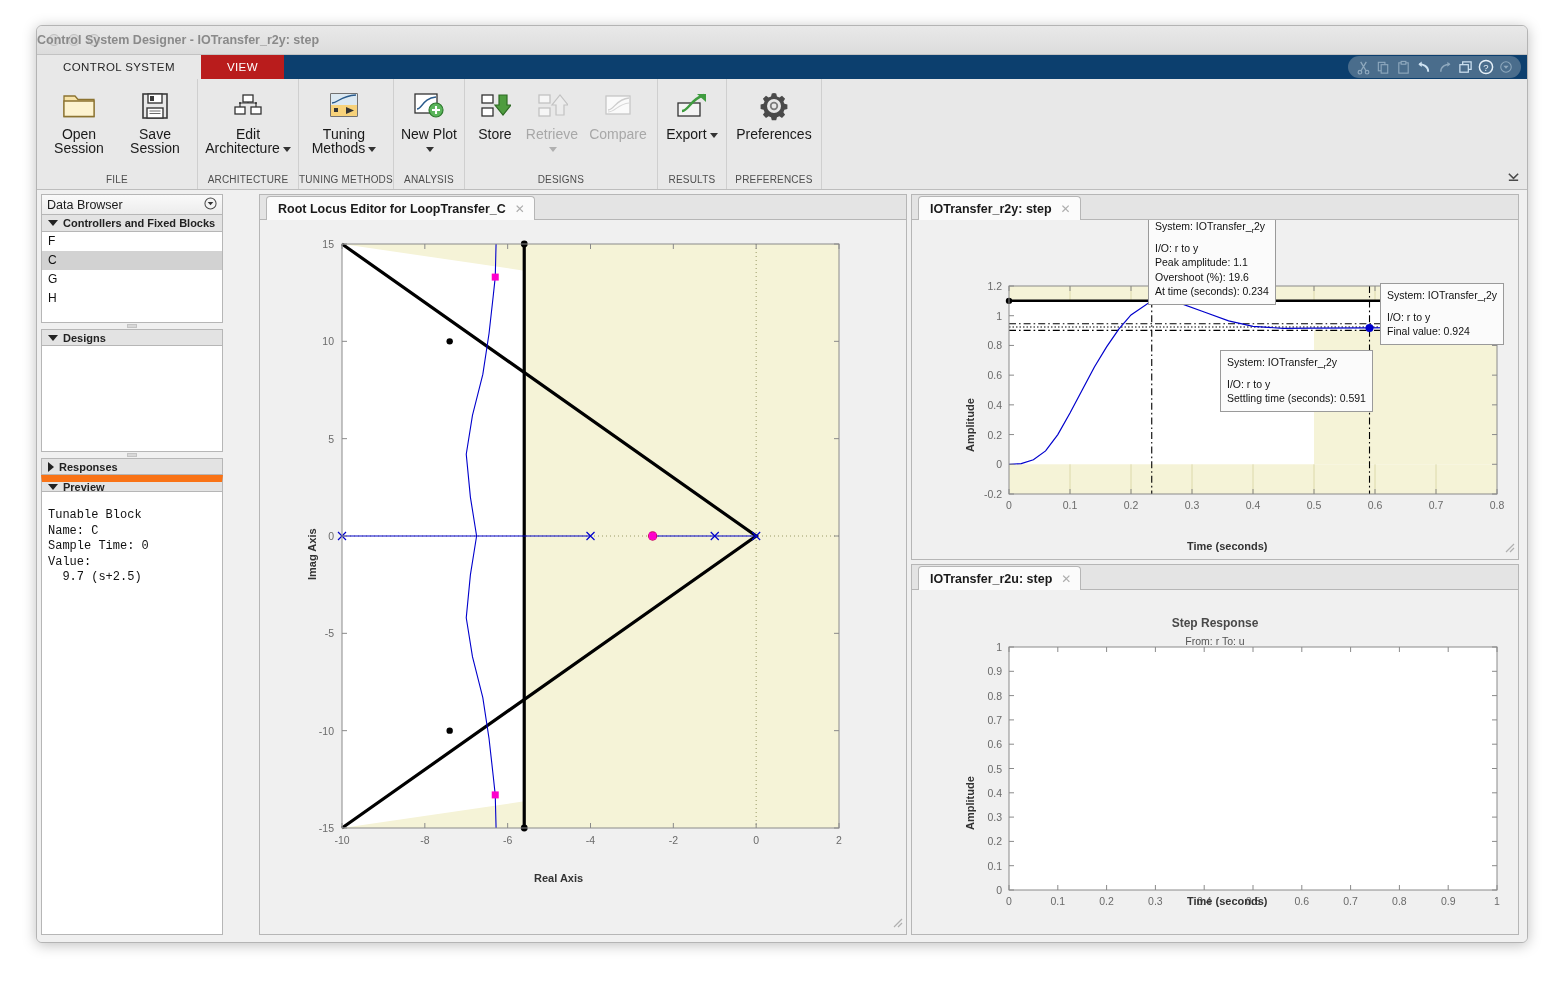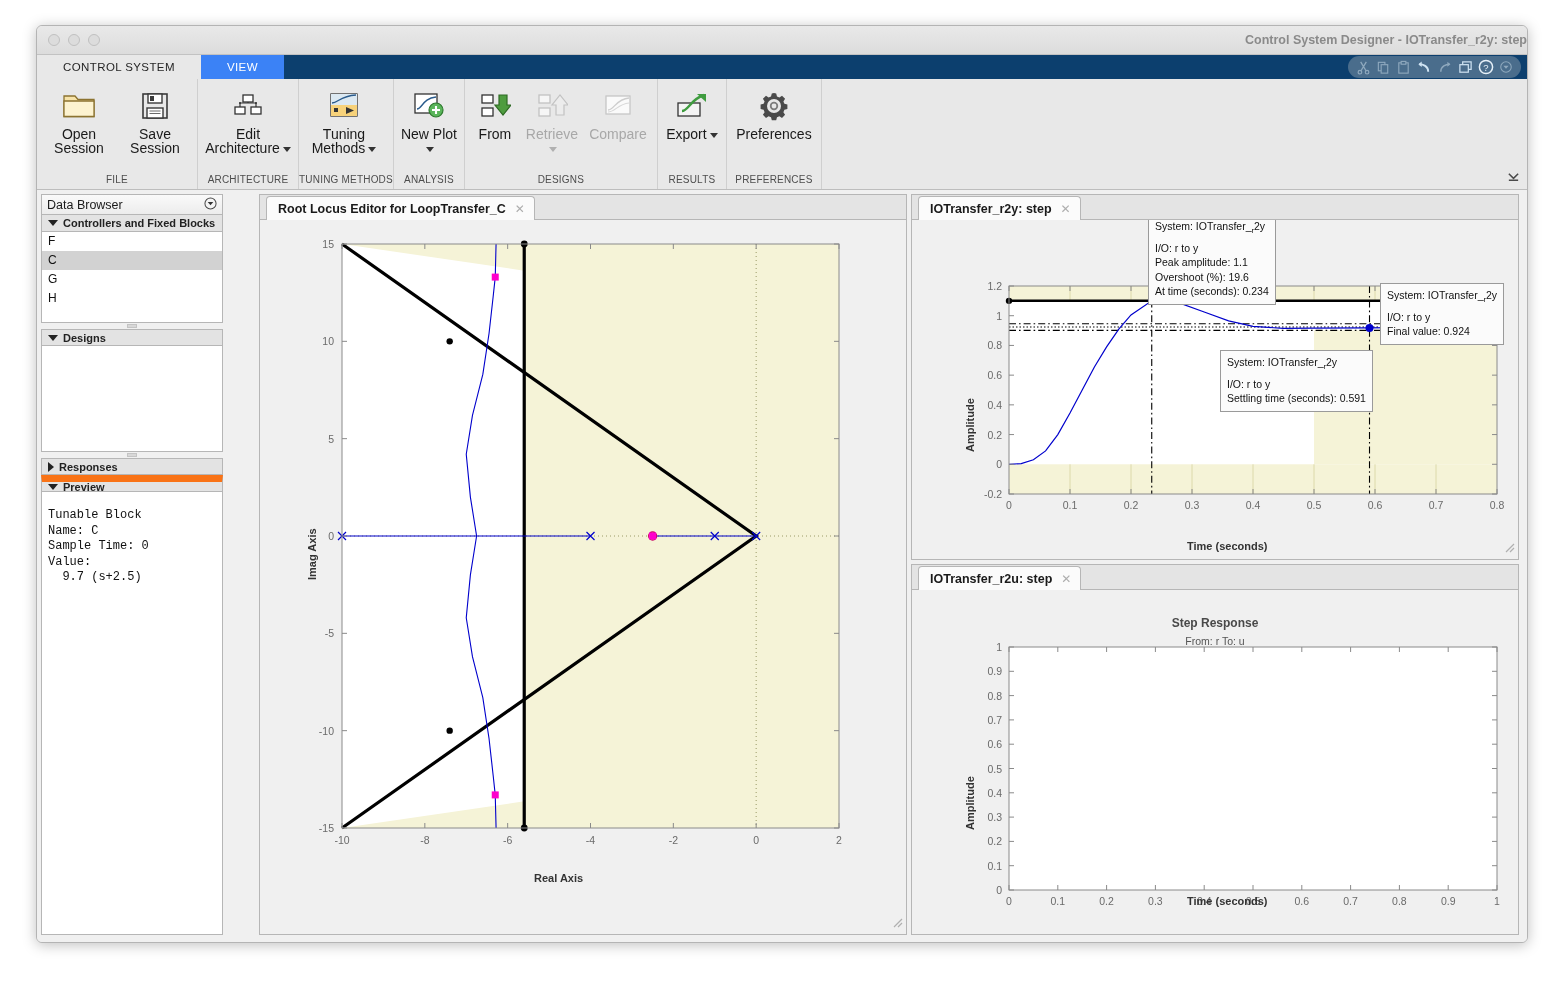--- a/index.html
+++ b/index.html
@@ -22,32 +22,32 @@
   .titlebar {
     height: 29px; background: linear-gradient(#e9e9e9,#dcdcdc);
     border-bottom: 1px solid #c2c2c2;
     display: flex; align-items: center; position: relative;
     border-radius: 5px 5px 0 0;
   }
   .traffic { display: flex; gap: 8px; margin-left: 11px; }
   .dot { width: 12px; height: 12px; border-radius: 50%;
          background: #dcdcdc; border: 1px solid #c0c0c0; }
   .title-text {
-    position: absolute; left: 0; right: 0; text-align: right;
+    position: absolute; left: 0; right: 0; text-align: left;
     font-size: 12.5px; font-weight: bold; color: #8a8a8a;
   }
   
   .ribbon-tabs {
     height: 24px; background: #0c3f6e; display: flex; align-items: flex-end;
     position: relative;
   }
   .rtab {
     height: 24px; line-height: 24px; padding: 0 26px;
     font-size: 11.5px; color: #ffffff; letter-spacing: .4px;
-    background: #3b82f6; cursor: default;
+    background: #b91c1c; cursor: default;
   }
   .rtab.active { background: #e8e8e8; color: #262626; }
   .qat {
     position: absolute; right: 6px; top: 1px; height: 22px;
     display: flex; align-items: center; gap: 5px;
     background: #4a6d8c; border-radius: 11px; padding: 0 8px;
   }
   .qat svg { display: block; }
   
   .ribbon {
@@ -292,21 +292,21 @@
     <div class="rgroup">
       <div class="rgroup-items">
         <div class="ritem" style="width:52px">
           <span class="ic">
             <svg width="32" height="30" viewBox="0 0 32 30">
                 <rect x="3" y="4" width="11" height="8" fill="#fff" stroke="#333" stroke-width="1.3"></rect>
                 <rect x="3" y="17" width="11" height="8" fill="#fff" stroke="#333" stroke-width="1.3"></rect>
                 <path d="M20 4 h8 v10 h4 l-8 10 l-8 -10 h4 z" fill="#4e9c3f" stroke="#2e6a24" stroke-width="1.2"></path>
               </svg>
           </span>
-          <span class="lbl">From</span>
+          <span class="lbl">Store</span>
         </div>
         <div class="ritem dis" style="width:62px">
           <span class="ic">
             <svg width="32" height="30" viewBox="0 0 32 30">
                 <rect x="3" y="4" width="11" height="8" fill="#f6f6f6" stroke="#c2c2c2" stroke-width="1.3"></rect>
                 <rect x="3" y="17" width="11" height="8" fill="#f6f6f6" stroke="#c2c2c2" stroke-width="1.3"></rect>
                 <path d="M20 24 h8 v-10 h4 l-8 -10 l-8 10 h4 z" fill="#ececec" stroke="#c2c2c2" stroke-width="1.2"></path>
               </svg>
           </span>
           <span class="lbl"><span>Retrieve</span><span class="caret"></span></span>

